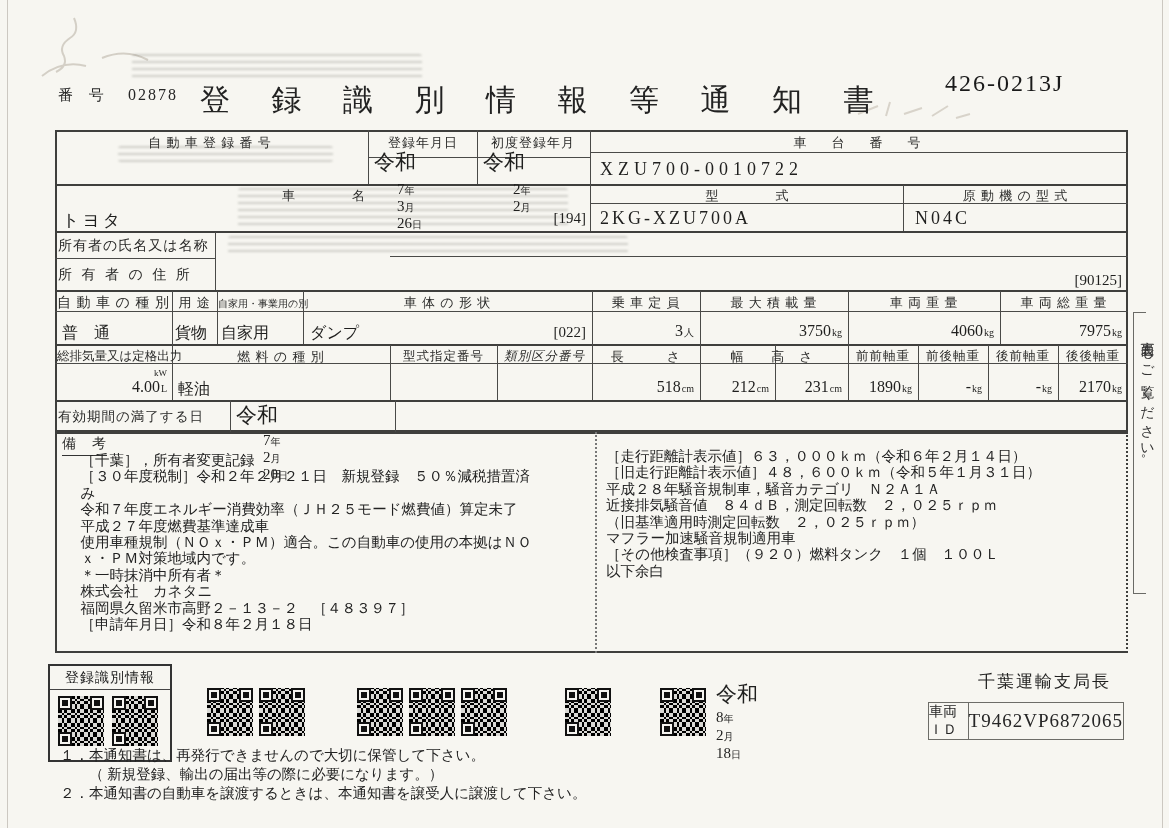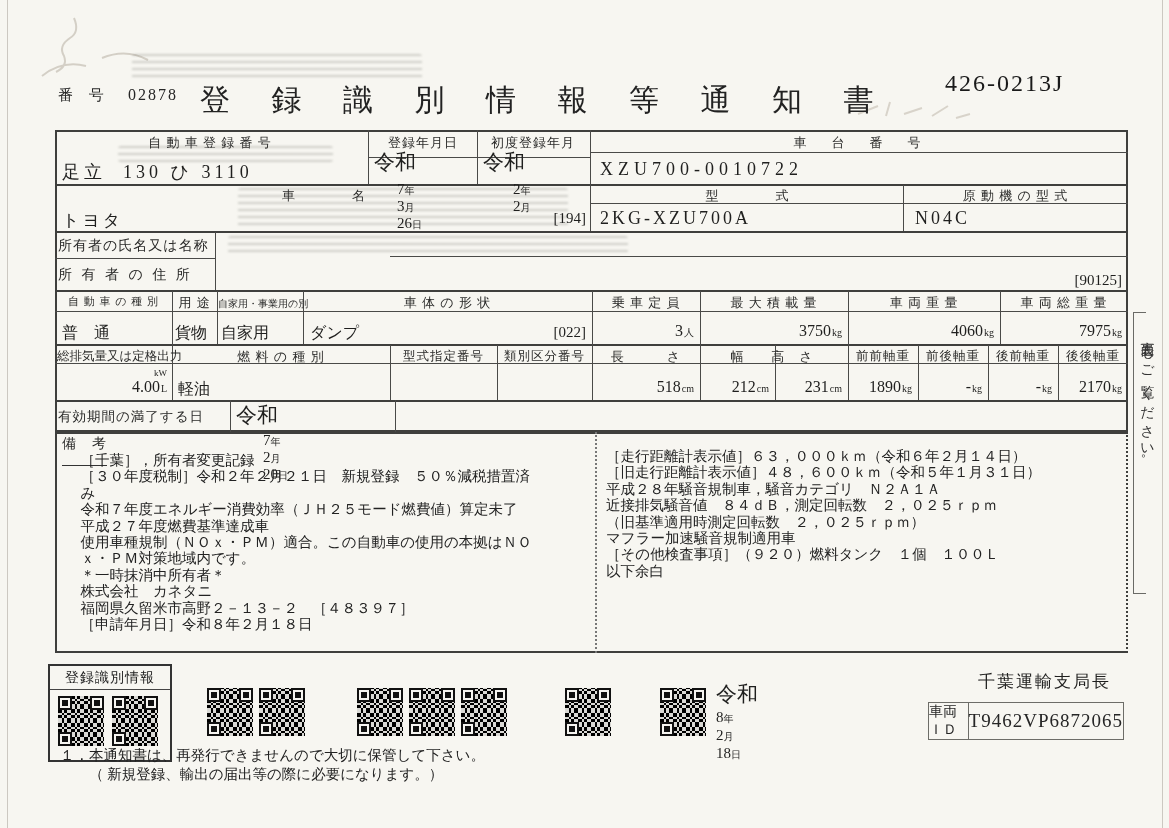--- a/index.html
+++ b/index.html
@@ -99,21 +99,20 @@
   <div class="vl" style="left:390px;top:345px;height:55px;"></div>
   <div class="vl" style="left:497px;top:345px;height:55px;"></div>
   <div class="vl" style="left:775px;top:345px;height:55px;"></div>
   <div class="vl" style="left:918px;top:345px;height:55px;"></div>
   <div class="vl" style="left:988px;top:345px;height:55px;"></div>
   <div class="vl" style="left:1058px;top:345px;height:55px;"></div>
   <div class="vl" style="left:230px;top:400px;height:32px;"></div>
   <div class="vl" style="left:395px;top:400px;height:32px;"></div>
 
   <div class="lbl center" style="left:60px;top:134px;width:300px;">自 動 車 登 録 番 号</div>
-  <div class="val" style="left:62px;top:160px;font-size:18px;letter-spacing:4px;">足立  130 ひ 3110</div>
 
   <div class="lbl center" style="left:370px;top:134px;width:106px;">登録年月日</div>
   <div class="val era" style="left:374px;top:148px;">令和</div>
   <div class="val" style="left:382px;top:164px;font-size:15px;">
     <span class="dpart">7</span><span class="du">年</span>
     <span class="dpart">3</span><span class="du">月</span>
     <span class="dpart">26</span><span class="du">日</span>
   </div>
 
   <div class="lbl center" style="left:479px;top:134px;width:108px;">初度登録年月</div>
@@ -135,21 +134,21 @@
 
   <div class="lbl center" style="left:905px;top:187px;width:221px;">原 動 機 の 型 式</div>
   <div class="val" style="left:915px;top:208px;font-size:18px;letter-spacing:3px;">N04C</div>
 
   <div class="lbl" style="left:58px;top:237px;font-size:14px;">所有者の氏名又は名称</div>
   <div class="val" style="left:230px;top:237px;"></div>
   <div class="lbl" style="left:58px;top:266px;font-size:14px;letter-spacing:3px;">所 有 者 の 住 所</div>
   <div class="val" style="left:230px;top:266px;"></div>
   <div class="val num" style="left:1056px;top:272px;width:66px;font-size:15px;">[90125]</div>
 
-  <div class="lbl center" style="left:57px;top:294px;width:113px;font-size:11px;">自 動 車 の 種 別</div>
+  <div class="lbl center" style="left:57px;top:294px;width:113px;font-size:14px;">自 動 車 の 種 別</div>
   <div class="val" style="left:62px;top:323px;">普　通</div>
 
   <div class="lbl center" style="left:173px;top:294px;width:43px;">用 途</div>
   <div class="val" style="left:175px;top:323px;">貨物</div>
 
   <div class="lbl small center" style="left:218px;top:297px;width:84px;">自家用・事業用の別</div>
   <div class="val" style="left:221px;top:323px;">自家用</div>
 
   <div class="lbl center" style="left:305px;top:294px;width:285px;">車 体 の 形 状</div>
   <div class="val" style="left:310px;top:323px;">ダンプ</div>
@@ -169,21 +168,21 @@
 
   <div class="lbl center" style="left:57px;top:348px;width:113px;font-size:12.5px;letter-spacing:0;">総排気量又は定格出力</div>
   <div class="val num" style="left:57px;top:368px;width:110px;font-size:9px;">kW</div>
   <div class="val num" style="left:57px;top:378px;width:110px;"><span>4.00</span><span class="u">L</span></div>
 
   <div class="lbl center" style="left:174px;top:348px;width:214px;">燃 料 の 種 別</div>
   <div class="val" style="left:178px;top:379px;">軽油</div>
 
   <div class="lbl center" style="left:392px;top:348px;width:103px;font-size:12.5px;">型式指定番号</div>
   <div class="val" style="left:400px;top:379px;"></div>
-  <div class="lbl center" style="left:499px;top:348px;width:91px;font-size:12.5px;">類別区分番号</div>
+  <div class="lbl center" style="left:499px;top:348px;width:91px;font-size:12.5px;font-style:italic;">類別区分番号</div>
   <div class="val" style="left:507px;top:379px;"></div>
 
   <div class="lbl center" style="left:594px;top:348px;width:104px;">長　　　さ</div>
   <div class="val num" style="left:594px;top:378px;width:100px;"><span>518</span><span class="u">cm</span></div>
 
   <div class="lbl center" style="left:702px;top:348px;width:71px;">幅</div>
   <div class="val num" style="left:702px;top:378px;width:67px;"><span>212</span><span class="u">cm</span></div>
 
   <div class="lbl center" style="left:758px;top:348px;width:69px;">高　さ</div>
   <div class="val num" style="left:777px;top:378px;width:65px;"><span>231</span><span class="u">cm</span></div>
@@ -198,21 +197,21 @@
   <div class="val num" style="left:1060px;top:378px;width:62px;"><span>2170</span><span class="u">kg</span></div>
 
   <div class="lbl" style="left:58px;top:408px;font-size:13.5px;">有効期間の満了する日</div>
   <div class="val era" style="left:236px;top:401px;">令和</div>
   <div class="val" style="left:248px;top:415px;font-size:15px;">
     <span class="dpart">7</span><span class="du">年</span>
     <span class="dpart">2</span><span class="du">月</span>
     <span class="dpart">20</span><span class="du">日</span>
   </div>
 
-  <div class="lbl" style="left:62px;top:435px;font-size:14px;border-bottom:1px solid #333;padding-bottom:12px;">備　考</div>
+  <div class="lbl" style="left:62px;top:435px;font-size:14px;border-bottom:1px solid #333;padding-bottom:2px;">備　考</div>
   <div class="vl" style="left:595px;top:432px;height:221px;background:transparent;border-left:2px dotted #777;"></div>
 
   <div class="abs" style="left:66px;top:452px;width:524px;">
     <div class="remark-line">　［千葉］，所有者変更記録</div>
     <div class="remark-line">　［３０年度税制］令和２年２月２１日　新規登録　５０％減税措置済</div>
     <div class="remark-line">　み</div>
     <div class="remark-line">　令和７年度エネルギー消費効率（ＪＨ２５モード燃費値）算定未了</div>
     <div class="remark-line">　平成２７年度燃費基準達成車</div>
     <div class="remark-line">　使用車種規制（ＮＯｘ・ＰＭ）適合。この自動車の使用の本拠はＮＯ</div>
     <div class="remark-line">　ｘ・ＰＭ対策地域内です。</div>
@@ -295,15 +294,16 @@
   <div class="val" style="left:978px;top:670px;font-size:17px;letter-spacing:2px;">千葉運輸支局長</div>
 
   <div class="abs" style="left:928px;top:702px;width:196px;height:38px;border:1px solid #6d6d68;display:flex;align-items:stretch;box-sizing:border-box;">
     <div style="width:66px;border-right:1px solid #6d6d68;display:flex;align-items:center;justify-content:center;font-size:14px;">車両ＩＤ</div>
     <div style="flex:1;display:flex;align-items:center;justify-content:center;font-size:19px;letter-spacing:1px;">T9462VP6872065</div>
   </div>
 
   <div class="abs" style="left:60px;top:746px;">
     <div class="footnote">１．本通知書は、再発行できませんので大切に保管して下さい。</div>
     <div class="footnote">　　（ 新規登録、輸出の届出等の際に必要になります。）</div>
+    <div class="footnote">２．本通知書の自動車を譲渡するときは、本通知書を譲受人に譲渡して下さい。</div>
   </div>
 
 </div>
 
 </body></html>

